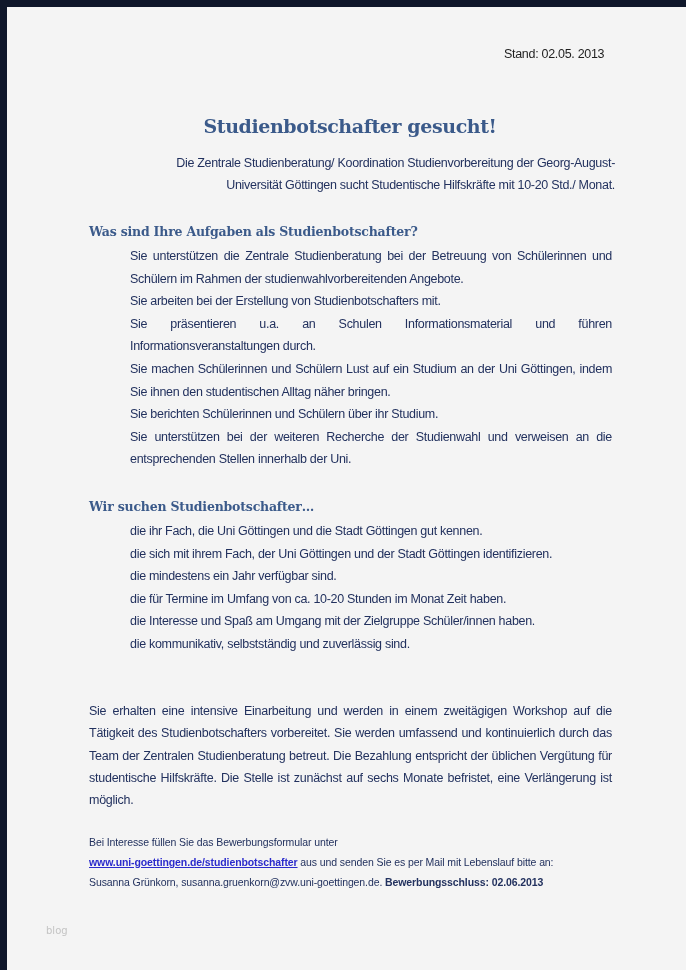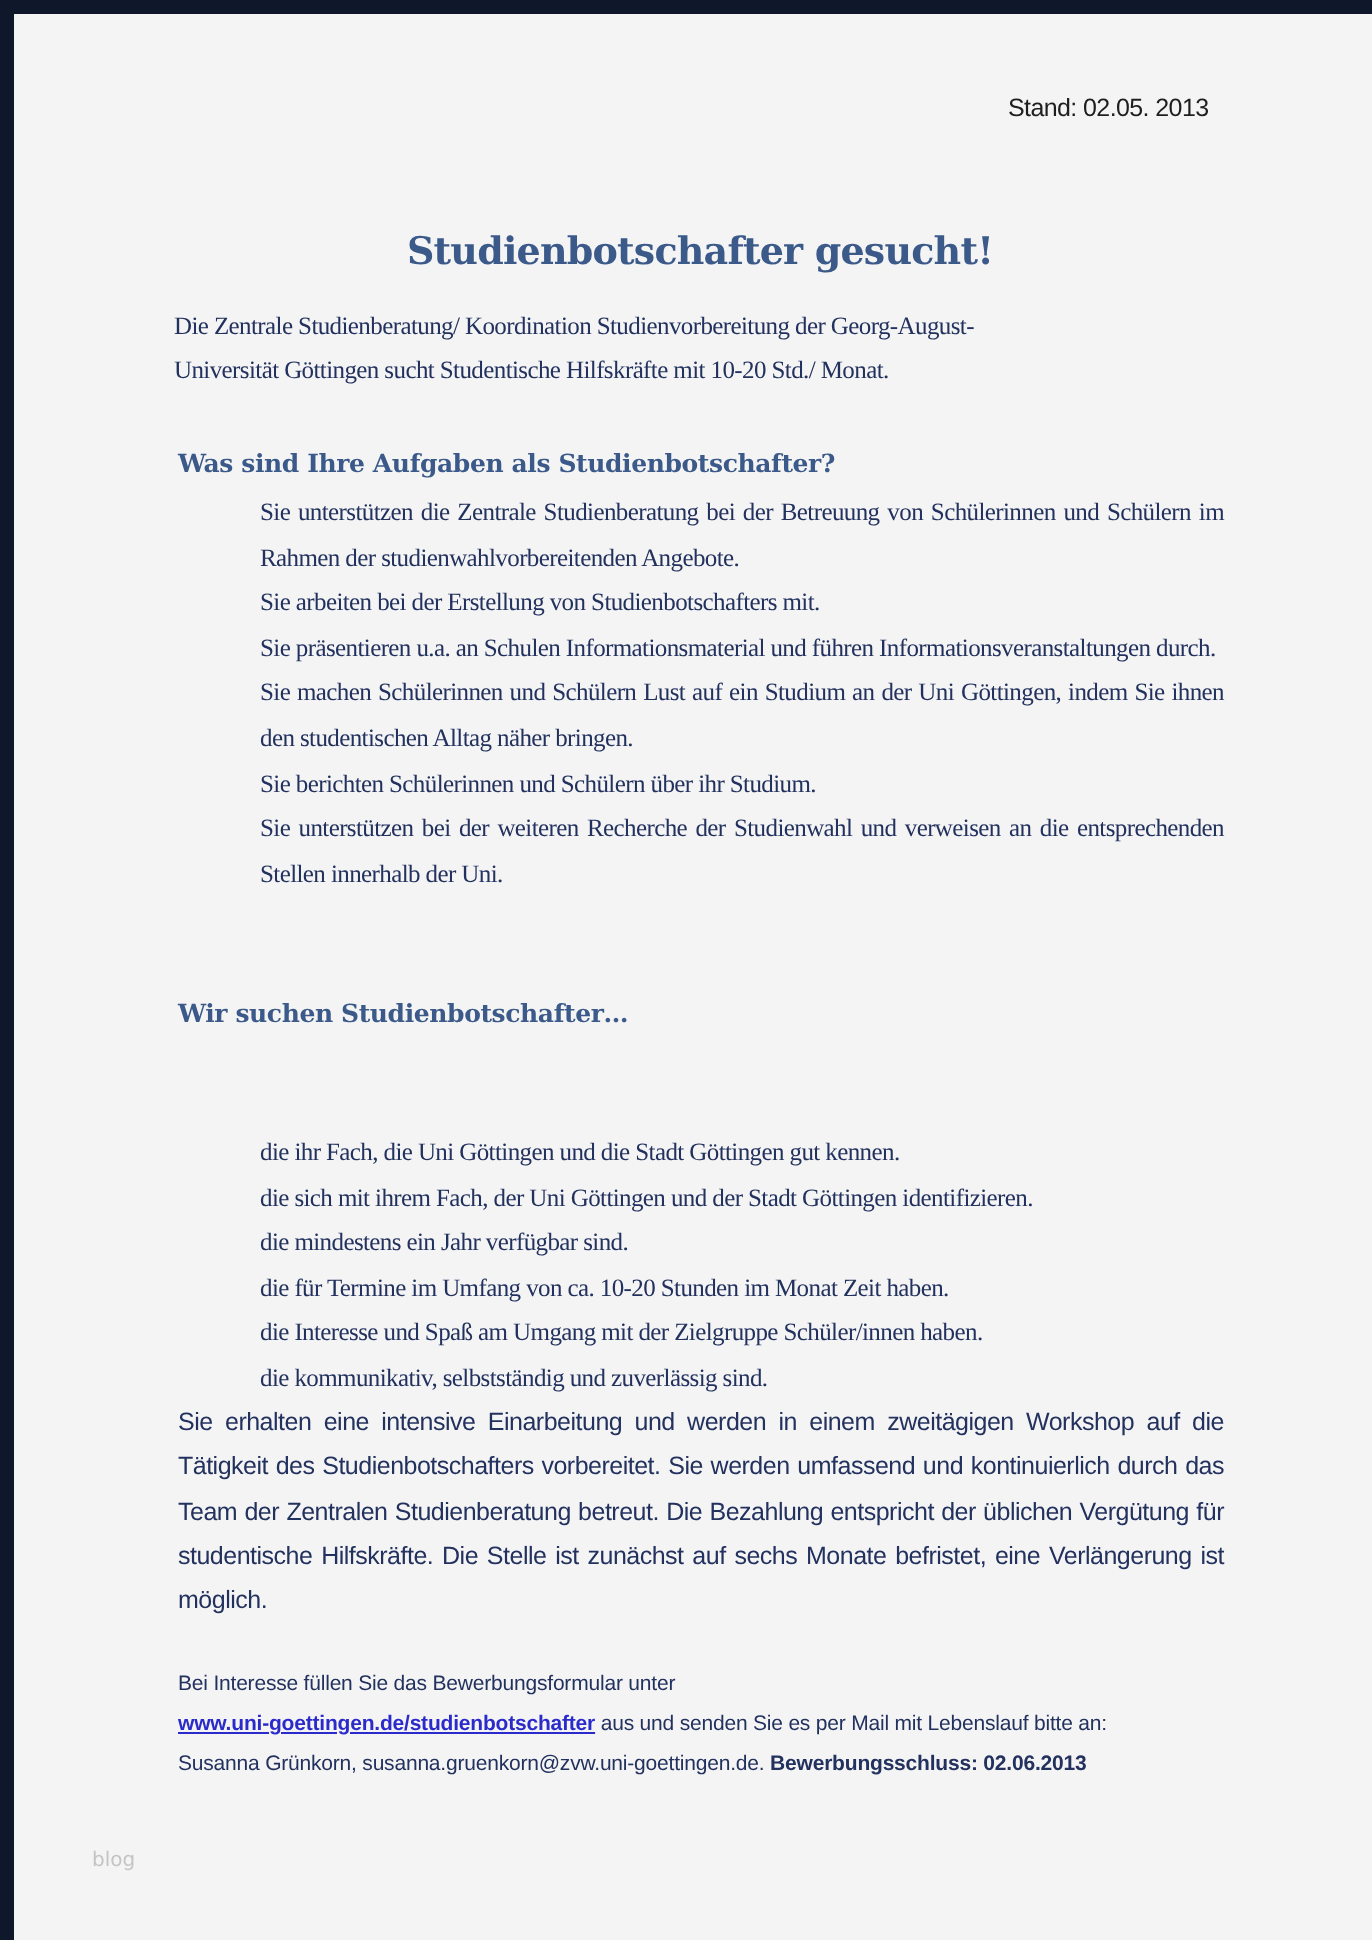--- a/index.html
+++ b/index.html
@@ -15,31 +15,31 @@
     .stand {
       position: absolute; left: 497px; top: 40px;
       font-size: 12.5px; color: #1e1e1e; letter-spacing: -0.3px;
     }
     .title {
       position: absolute; left: 0; width: 686px; top: 108px; text-align: center;
       font-family: "DejaVu Serif", serif; font-weight: bold; font-size: 19px;
       color: #3b5a8a; letter-spacing: -0.4px;
     }
     .intro {
-      position: absolute; left: 80px; width: 528px; top: 145px; text-align: left;
-      font-size: 12.5px; line-height: 22px; color: #22315e; letter-spacing: -0.3px; font-family: Liberation Serif, serif;
+      position: absolute; left: 80px; width: 528px; top: 145px; text-align: right;
+      font-size: 12.5px; line-height: 22px; color: #22315e; letter-spacing: -0.3px;
     }
     .h2 {
       position: absolute; left: 82px;
       font-family: "DejaVu Serif", serif; font-weight: bold; font-size: 12.5px;
       color: #3b5a8a; letter-spacing: -0.2px;
     }
     .list {
       position: absolute; left: 123px; width: 482px; margin: 0; padding: 0; list-style: none;
-      font-size: 12.5px; color: #22315e; letter-spacing: -0.3px; font-family: Liberation Serif, serif;
+      font-size: 12.5px; color: #22315e; letter-spacing: -0.3px;
     }
     .list li { line-height: 22.6px; text-align: justify; }
     .list1 li { text-align-last: left; }
     .closing {
       position: absolute; left: 82px; width: 523px; top: 693px;
       font-size: 12.5px; line-height: 22.3px; color: #22315e; text-align: justify;
       letter-spacing: -0.25px;
     }
     .apply {
       position: absolute; left: 82px; width: 530px; top: 825px;
@@ -69,21 +69,21 @@
   <ul class="list list1" style="top:238px;">
     <li>Sie unterstützen die Zentrale Studienberatung bei der Betreuung von Schülerinnen und Schülern im Rahmen der studienwahlvorbereitenden Angebote.</li>
     <li>Sie arbeiten bei der Erstellung von Studienbotschafters mit.</li>
     <li>Sie präsentieren u.a. an Schulen Informationsmaterial und führen Informationsveranstaltungen durch.</li>
     <li>Sie machen Schülerinnen und Schülern Lust auf ein Studium an der Uni Göttingen, indem Sie ihnen den studentischen Alltag näher bringen.</li>
     <li>Sie berichten Schülerinnen und Schülern über ihr Studium.</li>
     <li>Sie unterstützen bei der weiteren Recherche der Studienwahl und verweisen an die entsprechenden Stellen innerhalb der Uni.</li>
   </ul>
 
   <div class="h2" style="top:492px;">Wir suchen Studienbotschafter…</div>
-  <ul class="list" style="top:513px;margin-top:45px;">
+  <ul class="list" style="top:513px;">
     <li>die ihr Fach, die Uni Göttingen und die Stadt Göttingen gut kennen.</li>
     <li>die sich mit ihrem Fach, der Uni Göttingen und der Stadt Göttingen identifizieren.</li>
     <li>die mindestens ein Jahr verfügbar sind.</li>
     <li>die für Termine im Umfang von ca. 10-20 Stunden im Monat Zeit haben.</li>
     <li>die Interesse und Spaß am Umgang mit der Zielgruppe Schüler/innen haben.</li>
     <li>die kommunikativ, selbstständig und zuverlässig sind.</li>
   </ul>
 
   <div class="closing">Sie erhalten eine intensive Einarbeitung und werden in einem zweitägigen Workshop auf die Tätigkeit des Studienbotschafters vorbereitet. Sie werden umfassend und kontinuierlich durch das Team der Zentralen Studienberatung betreut. Die Bezahlung entspricht der üblichen Vergütung für studentische Hilfskräfte. Die Stelle ist zunächst auf sechs Monate befristet, eine Verlängerung ist möglich.</div>
 

